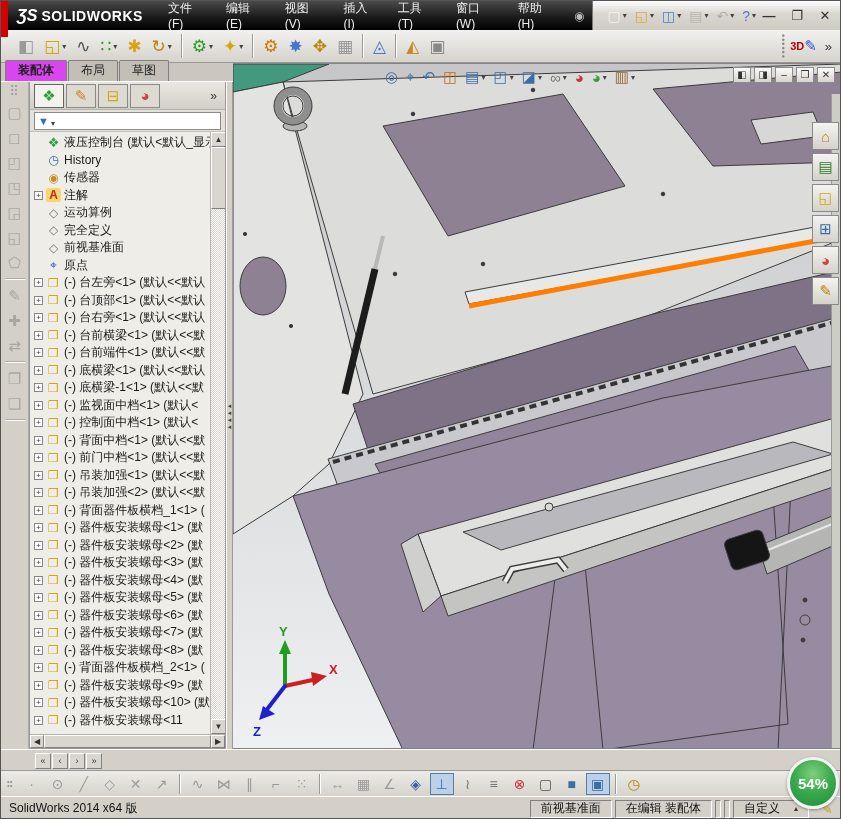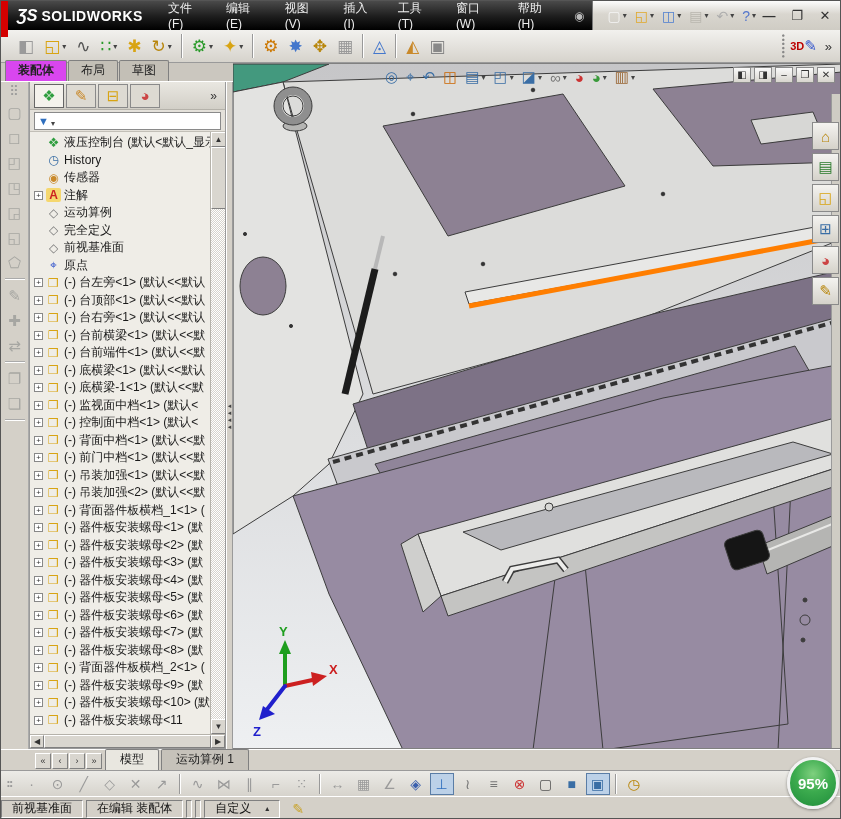--- a/index.html
+++ b/index.html
@@ -711,24 +711,20 @@
     </div>
   </div>
 
   <div id="doctabrow">
     <span style="display:flex;align-items:center;margin-bottom:1px;">
         <div class="navbtn"><span>«</span></div>
         <div class="navbtn"><span>‹</span></div>
         <div class="navbtn"><span>›</span></div>
         <div class="navbtn"><span>»</span></div>
       </span>
-    <span style="display:flex;align-items:flex-end;">
-        <div class="doctab active"><span>模型</span></div>
-        <div class="doctab"><span>运动算例 1</span></div>
-      </span>
   </div>
 
   <div id="sketchbar">
     <span id="skgrip">••<br>••</span>
     <span style="display:flex;align-items:center;">
         <div class="skicon" style="color: rgb(154, 154, 154);">
           <span>·</span>
         </div>
         <div class="skicon" style="color: rgb(154, 154, 154);">
           <span>⊙</span>
@@ -796,25 +792,26 @@
           <span>▣</span>
         </div>
         <div class="sksep"></div>
         <div class="skicon" style="color: rgb(184, 134, 11);">
           <span>◷</span>
         </div>
       </span>
   </div>
 
   <div id="statusbar">
+    <span id="sb-left">SolidWorks 2014 x64 版</span>
     <span class="sbcell">前视基准面</span>
     <span class="sbcell">在编辑 装配体</span>
     <span class="sbcell sbthin"></span>
     <span class="sbcell sbthin"></span>
     <span class="sbcell" id="sb-custom">
       <span>自定义</span>
         <span class="up">▴</span>
     </span>
     <span id="sb-hand">✎</span>
   </div>
 
-  <div id="badge">95%</div>
+  <div id="badge">54%</div>
 </div>
 
 </body></html>

